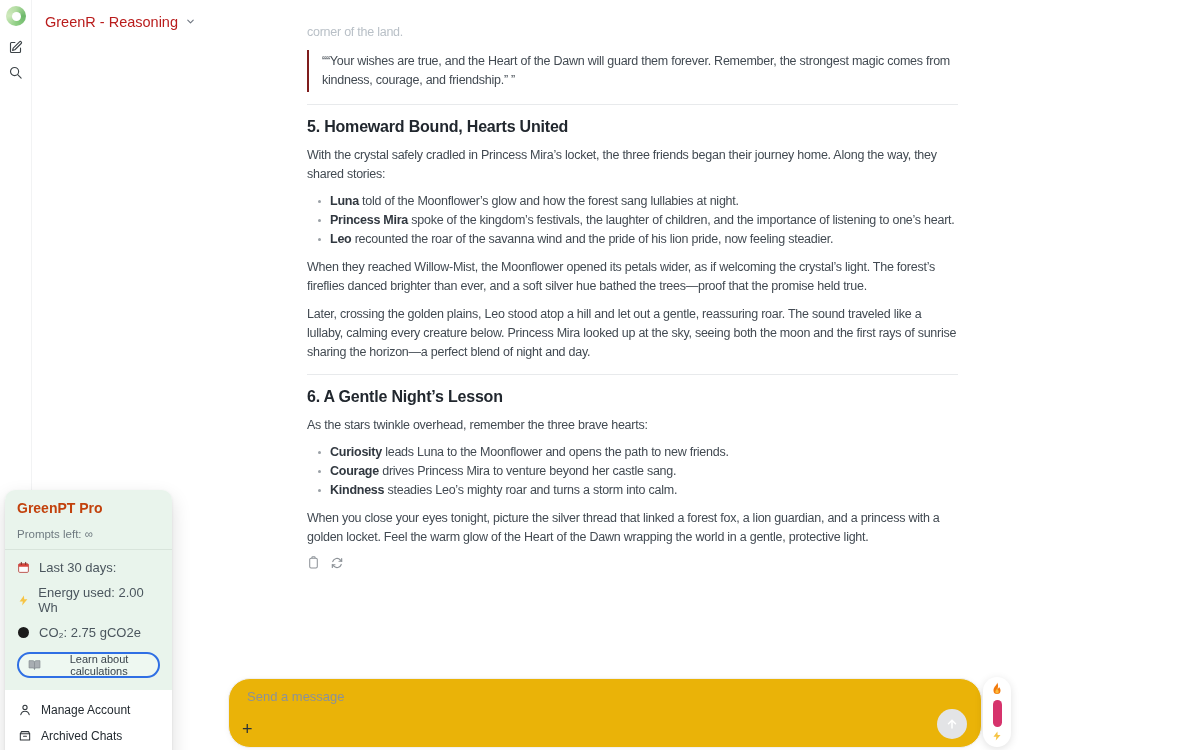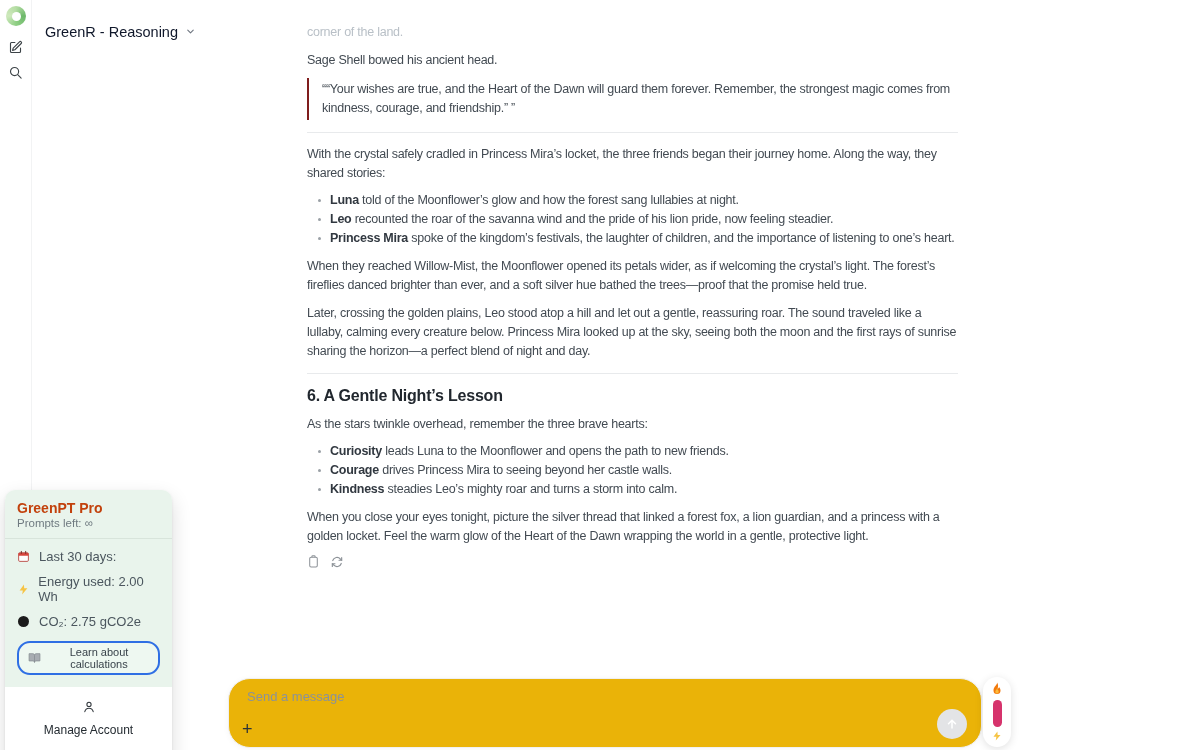--- a/index.html
+++ b/index.html
@@ -8,22 +8,22 @@
 
   
   .rail { position:absolute; left:0; top:0; bottom:0; width:31px; border-right:1px solid #f2f3f4; background:#fff; z-index:2; }
   .logo { position:absolute; left:6px; top:6px; width:20px; height:20px; border-radius:50%;
           background:conic-gradient(#b5dda4,#6db86a,#8fcf84,#cfe9bd,#b5dda4); cursor:pointer; }
   .logo::after { content:""; position:absolute; left:5.5px; top:5.5px; width:9px; height:9px; border-radius:50%; background:#fff; }
   .rail-btn { position:absolute; left:8px; width:16px; height:16px; padding:0; border:none; background:none; cursor:pointer; color:#3c4347; }
   .rail-btn svg { display:block; }
 
   
-  .model-selector { position:absolute; left:45px; top:24px; display:flex; align-items:flex-start; gap:7px;
-                    font-size:14.5px; font-weight:500; color:#0f172a; cursor:pointer; z-index:2; }
+  .model-selector { position:absolute; left:45px; top:14px; display:flex; align-items:flex-start; gap:7px;
+                    font-size:14.5px; font-weight:500; color:#b91c1c; cursor:pointer; z-index:2; }
   .model-selector svg { color:#6f7680; margin-top:2px; }
 
   
   .content { position:absolute; left:307px; top:0; width:651px; padding-top:23px;
              font-size:12.5px; line-height:19px; letter-spacing:-0.25px; color:#424a52; }
   .content p { margin:9px 0 0; }
   .faded { color:#b9c0c7; margin-top:0 !important; }
   blockquote { margin:8px 0 0; padding:2px 0 2px 13px; border-left:2px solid #7f1d1d; }
   .content hr { border:none; border-top:1px solid #e8eaec; margin:12px 0; }
   .content h3 { font-size:16px; line-height:20px; margin:10px 0 0; color:#21272e; font-weight:700; letter-spacing:-0.2px; }
@@ -33,30 +33,30 @@
   .content strong { font-weight:700; color:#313840; }
   .closing { font-weight:700; color:#2b323a; }
   .actions { margin-top:8px; display:flex; gap:10px; }
   .action-btn { padding:0; border:none; background:none; cursor:pointer; color:#8d9298; }
 
   
   .popup { position:absolute; left:5px; top:490px; width:167px; background:#fff; border-radius:10px;
            box-shadow:0 1px 3px rgba(0,0,0,.08), 0 8px 20px rgba(0,0,0,.14); z-index:5; overflow:hidden; }
   .popup-top { background:#e9f4ec; padding:10px 12px 12px; }
   .plan-name { font-size:14px; font-weight:700; color:#c2410c; }
-  .prompts-left { font-size:11.5px; color:#6f7a80; margin-top:1px; }
+  .prompts-left { font-size:11.5px; color:#6f7a80; margin-top:12px; }
   .popup-divider { border-top:1px solid #d8e4db; margin:9px -12px 1px; }
   .stat-row { display:flex; align-items:center; gap:9px; margin-top:10px; font-size:13px; color:#4b565e; }
   .stat-icon { width:13px; display:flex; justify-content:center; }
   .co2-dot { width:11px; height:11px; border-radius:50%; background:#1b1b1b; }
-  .learn-btn { margin-top:12px; width:100%; height:34px; display:flex; align-items:center; gap:8px; padding:0 9px;
+  .learn-btn { margin-top:12px; width:100%; height:26px; display:flex; align-items:center; gap:8px; padding:0 9px;
                border:2px solid #2f6fe4; border-radius:13px; background:#eef8f1; font-size:11px; color:#39434b;
                cursor:pointer; font-family:inherit; box-sizing:border-box; }
   .popup-bottom { padding:7px 0 5px; background:#fff; }
-  .menu-row { display:flex; align-items:center; gap:9px; padding:6px 13px; font-size:12px; color:#242b31; cursor:pointer;flex-direction:column; }
+  .menu-row { display:flex; align-items:center; gap:9px; padding:6px 13px; font-size:12px; color:#242b31; cursor:pointer; }
   .menu-row svg { flex:0 0 auto; }
   .menu-divider { border-top:1px solid #ededee; margin:4px 0; }
 
   
   .composer { position:absolute; left:228px; top:678px; width:754px; height:70px; box-sizing:border-box;
               background:#eab308; border:1px solid #f0f0f2; border-radius:22px;
               box-shadow:0 1px 6px rgba(0,0,0,.04); z-index:4; }
   .composer input { position:absolute; left:16px; top:9px; width:600px; background:transparent; border:none; outline:none;
                     font-size:13px; font-family:inherit; color:#22272c; }
   .composer input::placeholder { color:#8b9298; }
@@ -99,39 +99,39 @@
 
   <div class="model-selector">
     <span>GreenR - Reasoning</span>
     <svg width="11" height="11" viewBox="0 0 24 24" fill="none" stroke="currentColor" stroke-width="2.4" stroke-linecap="round" stroke-linejoin="round">
         <path d="m6 9 6 6 6-6"></path>
       </svg>
   </div>
 
   <main class="content">
     <p class="faded">corner of the land.</p>
-    <p>Sage Shell bowed his ancient head.</p>
     <blockquote>““Your wishes are true, and the Heart of the Dawn will guard them forever. Remember, the strongest magic comes from kindness, courage, and friendship.” ”</blockquote>
     <hr>
 
+    <h3>5. Homeward Bound, Hearts United</h3>
     <p>With the crystal safely cradled in Princess Mira’s locket, the three friends began their journey home. Along the way, they shared stories:</p>
     <ul>
       <li><strong>Luna</strong><span> told of the Moonflower’s glow and how the forest sang lullabies at night.</span></li>
+      <li><strong>Princess Mira</strong><span> spoke of the kingdom’s festivals, the laughter of children, and the importance of listening to one’s heart.</span></li>
       <li><strong>Leo</strong><span> recounted the roar of the savanna wind and the pride of his lion pride, now feeling steadier.</span></li>
-      <li><strong>Princess Mira</strong><span> spoke of the kingdom’s festivals, the laughter of children, and the importance of listening to one’s heart.</span></li>
     </ul>
     <p>When they reached Willow-Mist, the Moonflower opened its petals wider, as if welcoming the crystal’s light. The forest’s fireflies danced brighter than ever, and a soft silver hue bathed the trees—proof that the promise held true.</p>
     <p>Later, crossing the golden plains, Leo stood atop a hill and let out a gentle, reassuring roar. The sound traveled like a lullaby, calming every creature below. Princess Mira looked up at the sky, seeing both the moon and the first rays of sunrise sharing the horizon—a perfect blend of night and day.</p>
     <hr>
 
     <h3>6. A Gentle Night’s Lesson</h3>
     <p>As the stars twinkle overhead, remember the three brave hearts:</p>
     <ul>
       <li><strong>Curiosity</strong><span> leads Luna to the Moonflower and opens the path to new friends.</span></li>
-      <li><strong>Courage</strong><span> drives Princess Mira to seeing beyond her castle walls.</span></li>
+      <li><strong>Courage</strong><span> drives Princess Mira to venture beyond her castle sang.</span></li>
       <li><strong>Kindness</strong><span> steadies Leo’s mighty roar and turns a storm into calm.</span></li>
     </ul>
     <p>When you close your eyes tonight, picture the silver thread that linked a forest fox, a lion guardian, and a princess with a golden locket. Feel the warm glow of the Heart of the Dawn wrapping the world in a gentle, protective light.</p>
 
     <div class="actions">
       <button class="action-btn">
         <svg width="13" height="15" viewBox="0 0 24 26" fill="none" stroke="currentColor" stroke-width="1.9" stroke-linejoin="round">
           <rect x="5" y="5" width="14" height="18" rx="2.5"></rect>
             <path d="M9 5.2V4a1.6 1.6 0 0 1 1.6-1.6h2.8A1.6 1.6 0 0 1 15 4v1.2"></path>
         </svg>

